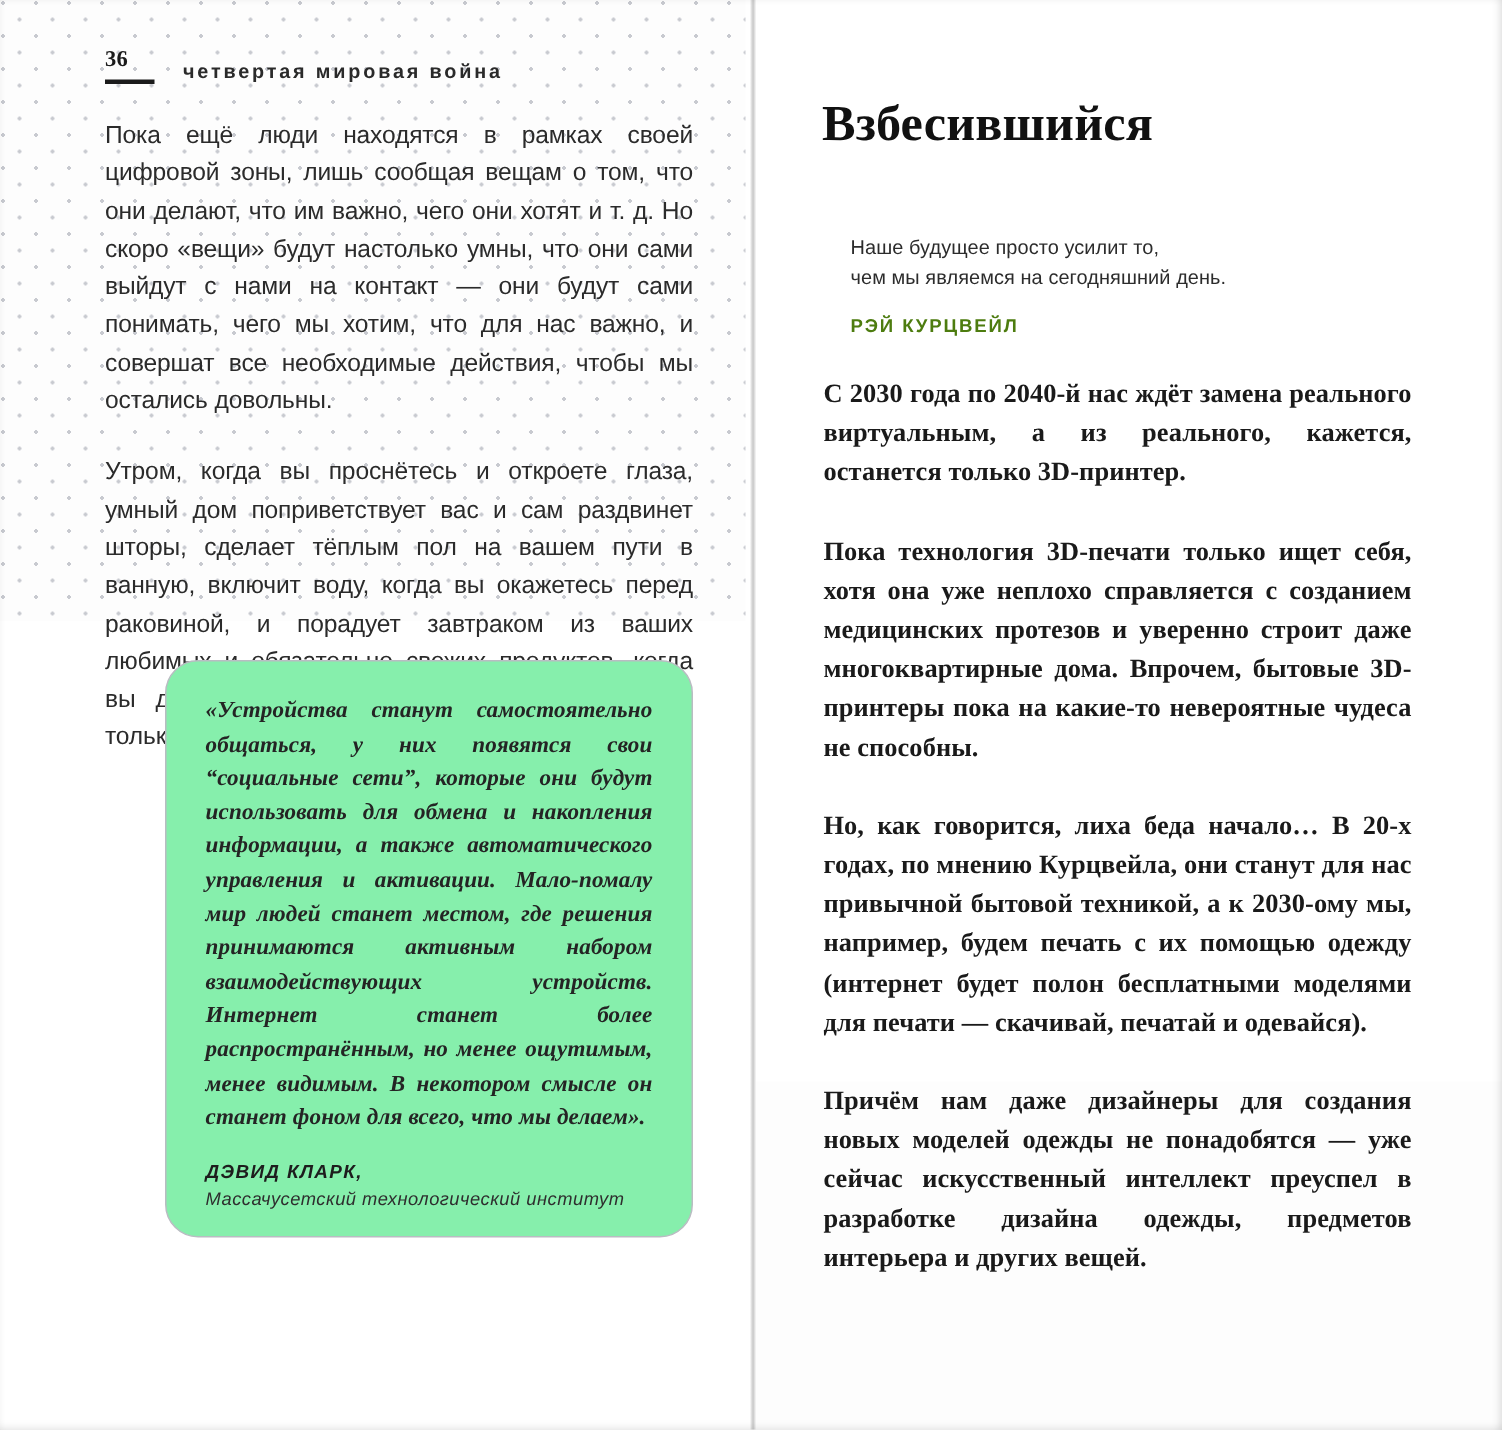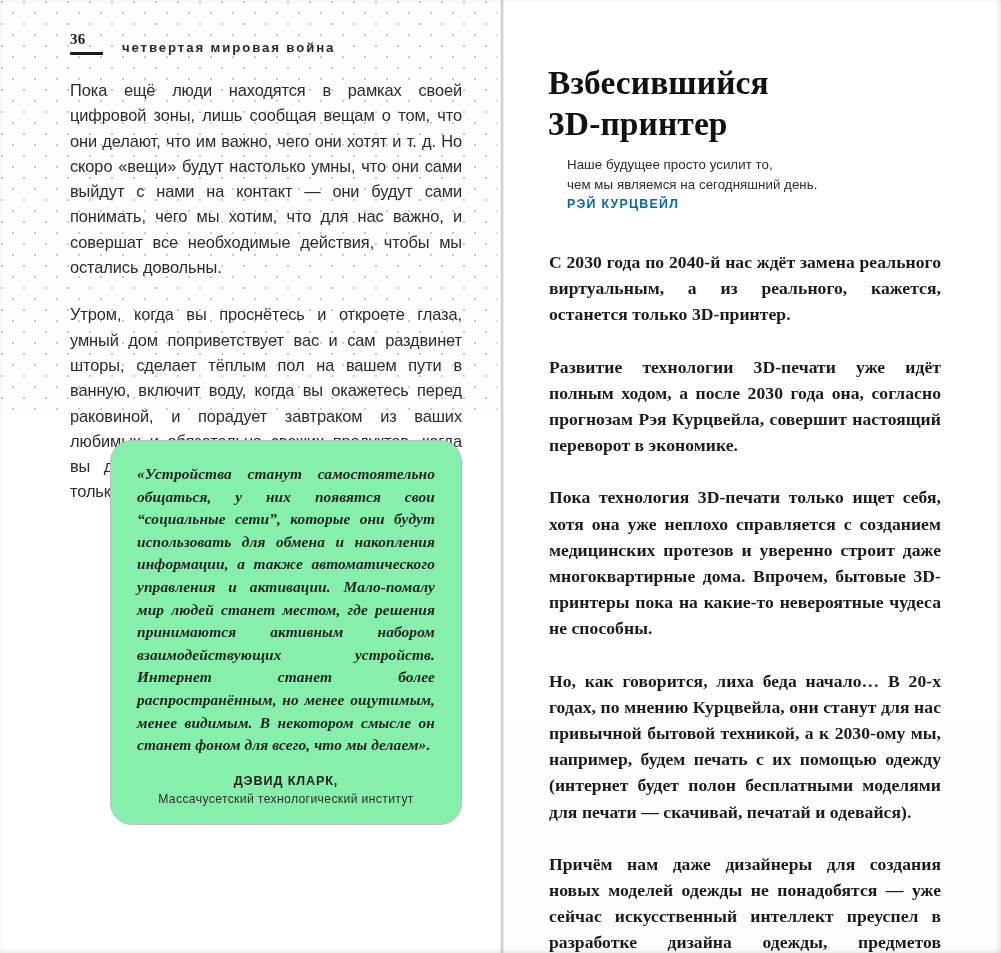--- a/index.html
+++ b/index.html
@@ -142,21 +142,22 @@
     font-style: italic;
     font-weight: 700;
     font-size: 15.4px;
     line-height: 22.6px;
     color: #242424;
     text-align: justify;
     letter-spacing: 0.1px;
   }
   .quote-attrib {
     margin-top: 17px;
-    text-align: center;
+    text-align: left;
+    font-style: italic;
   }
   .quote-author {
     font-family: "Liberation Sans", sans-serif;
     font-weight: 700;
     font-size: 12.6px;
     letter-spacing: 0.9px;
     color: #1d1d1d;
     display: block;
   }
   .quote-affil {
@@ -214,22 +215,22 @@
     font-size: 13.3px;
     line-height: 19.5px;
     color: #2c2c2c;
     letter-spacing: 0.05px;
   }
   .epigraph-author {
     font-family: "Liberation Sans", sans-serif;
     font-weight: 700;
     font-size: 12.4px;
     letter-spacing: 1.25px;
-    color: #0369a1;
-    margin-top: 3px;
+    color: #4d7c0f;
+    margin-top: 16px;
   }
 
   .body-right {
     position: absolute;
     left: 45px;
     top: 249px;
     width: 392px;
   }
   .body-right p {
     margin: 0 0 26px 0;
@@ -276,32 +277,30 @@
 
     </div>
   </div>
 
   <div class="gutter"></div>
 
   <div class="page-right">
 
     <div class="chapter-title">
       <div>Взбесившийся</div>
-      <div>3D-принтер</div>
     </div>
 
     <div class="epigraph">
       <div class="epigraph-line">Наше будущее просто усилит то,</div>
       <div class="epigraph-line">чем мы являемся на сегодняшний день.</div>
       <div class="epigraph-author">РЭЙ КУРЦВЕЙЛ</div>
     </div>
 
     <div class="body-right">
       <p>С 2030 года по 2040-й нас ждёт замена реального виртуальным, а из реального, кажется, останется только 3D-принтер.</p>
-      <p>Развитие технологии 3D-печати уже идёт полным ходом, а после 2030 года она, согласно прогнозам Рэя Курцвейла, совершит настоящий переворот в экономике.</p>
       <p>Пока технология 3D-печати только ищет себя, хотя она уже неплохо справляется с созданием медицинских протезов и уверенно строит даже многоквартирные дома. Впрочем, бытовые 3D-принтеры пока на какие-то невероятные чудеса не способны.</p>
       <p>Но, как говорится, лиха беда начало… В 20-х годах, по мнению Курцвейла, они станут для нас привычной бытовой техникой, а к 2030-ому мы, например, будем печать с их помощью одежду (интернет будет полон бесплатными моделями для печати — скачивай, печатай и одевайся).</p>
       <p>Причём нам даже дизайнеры для создания новых моделей одежды не понадобятся — уже сейчас искусственный интеллект преуспел в разработке дизайна одежды, предметов интерьера и других вещей.</p>
 
     </div>
 
   </div>
 
 </div>
 

